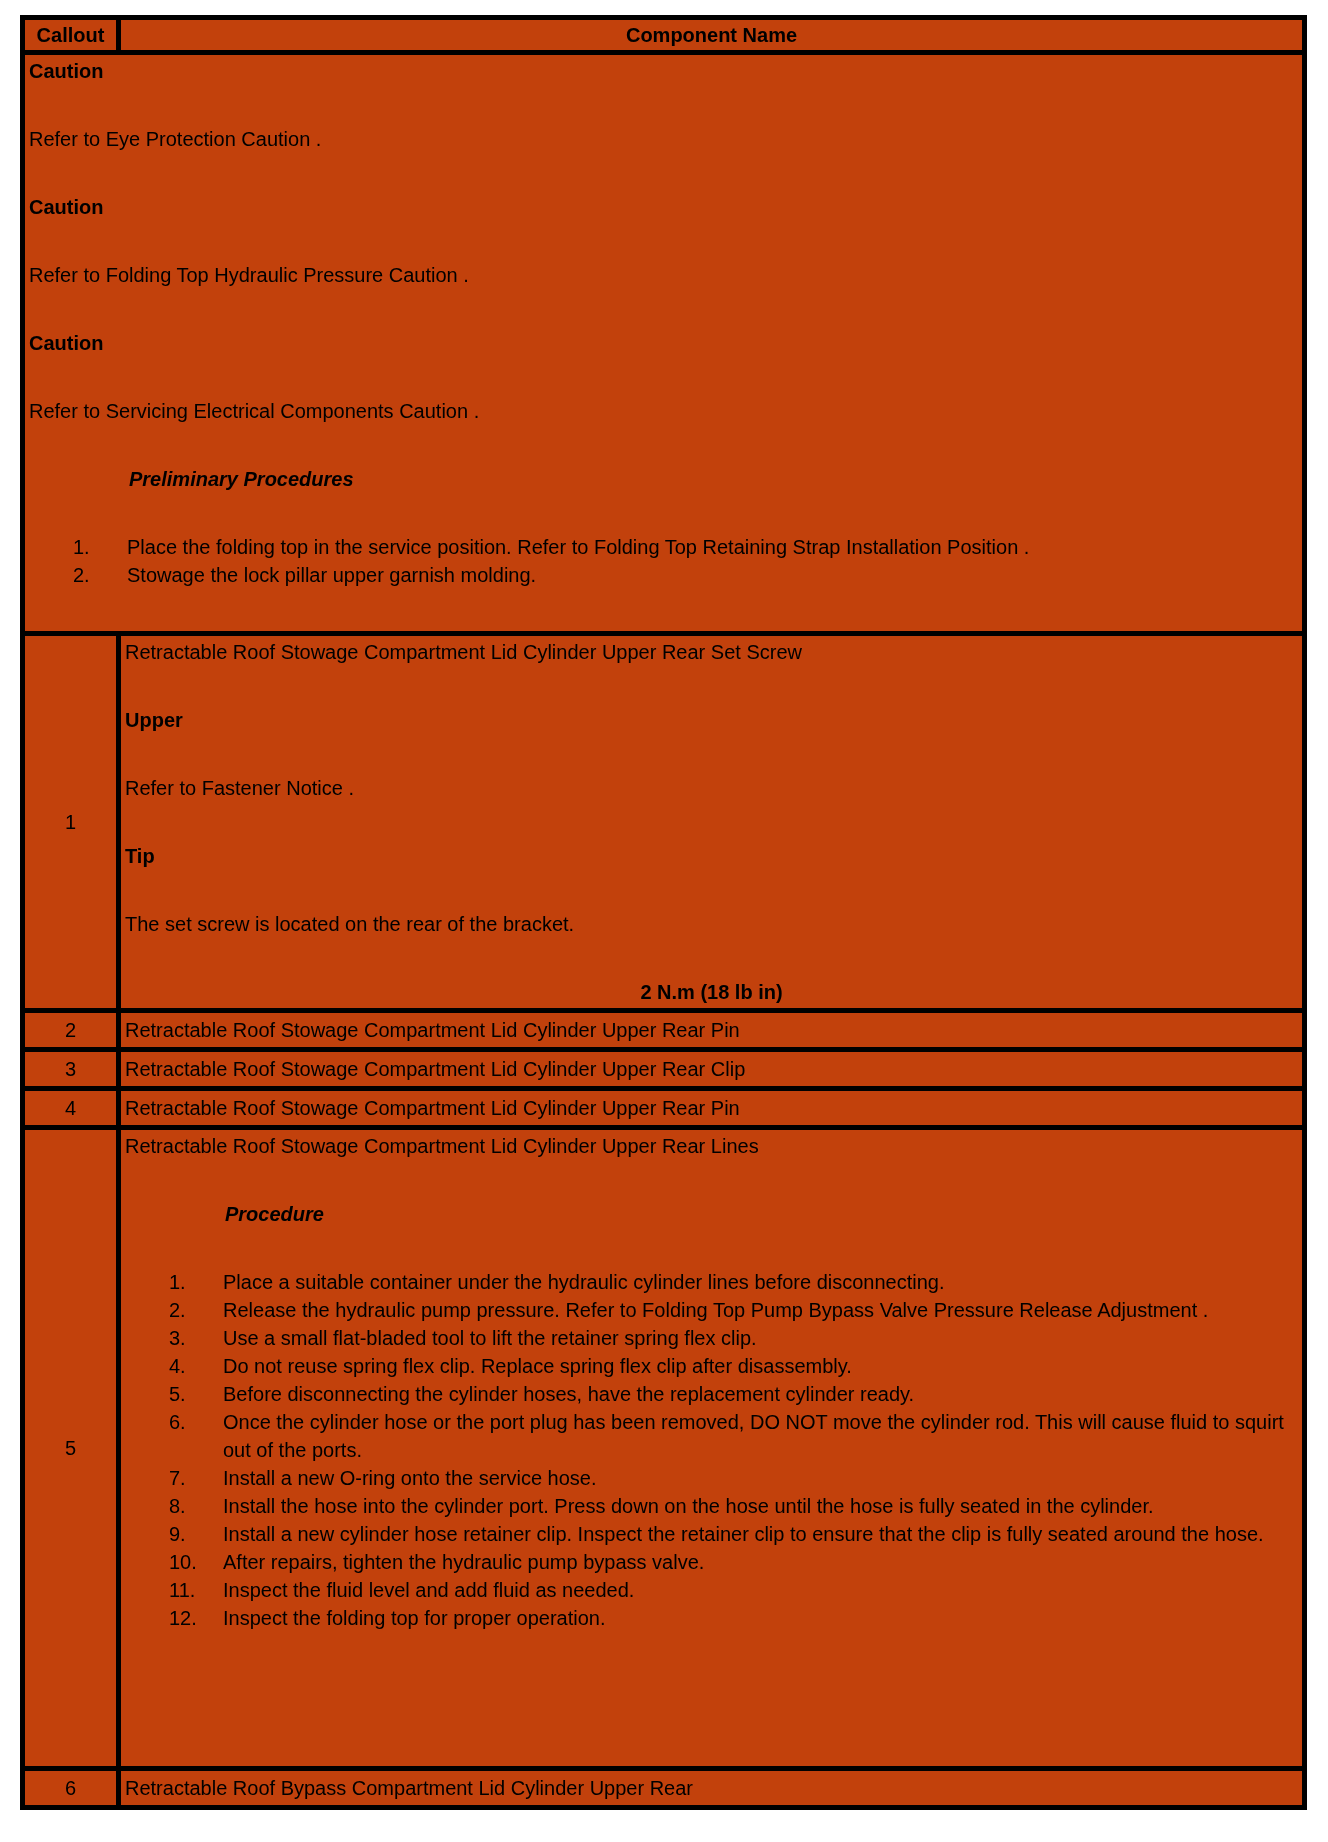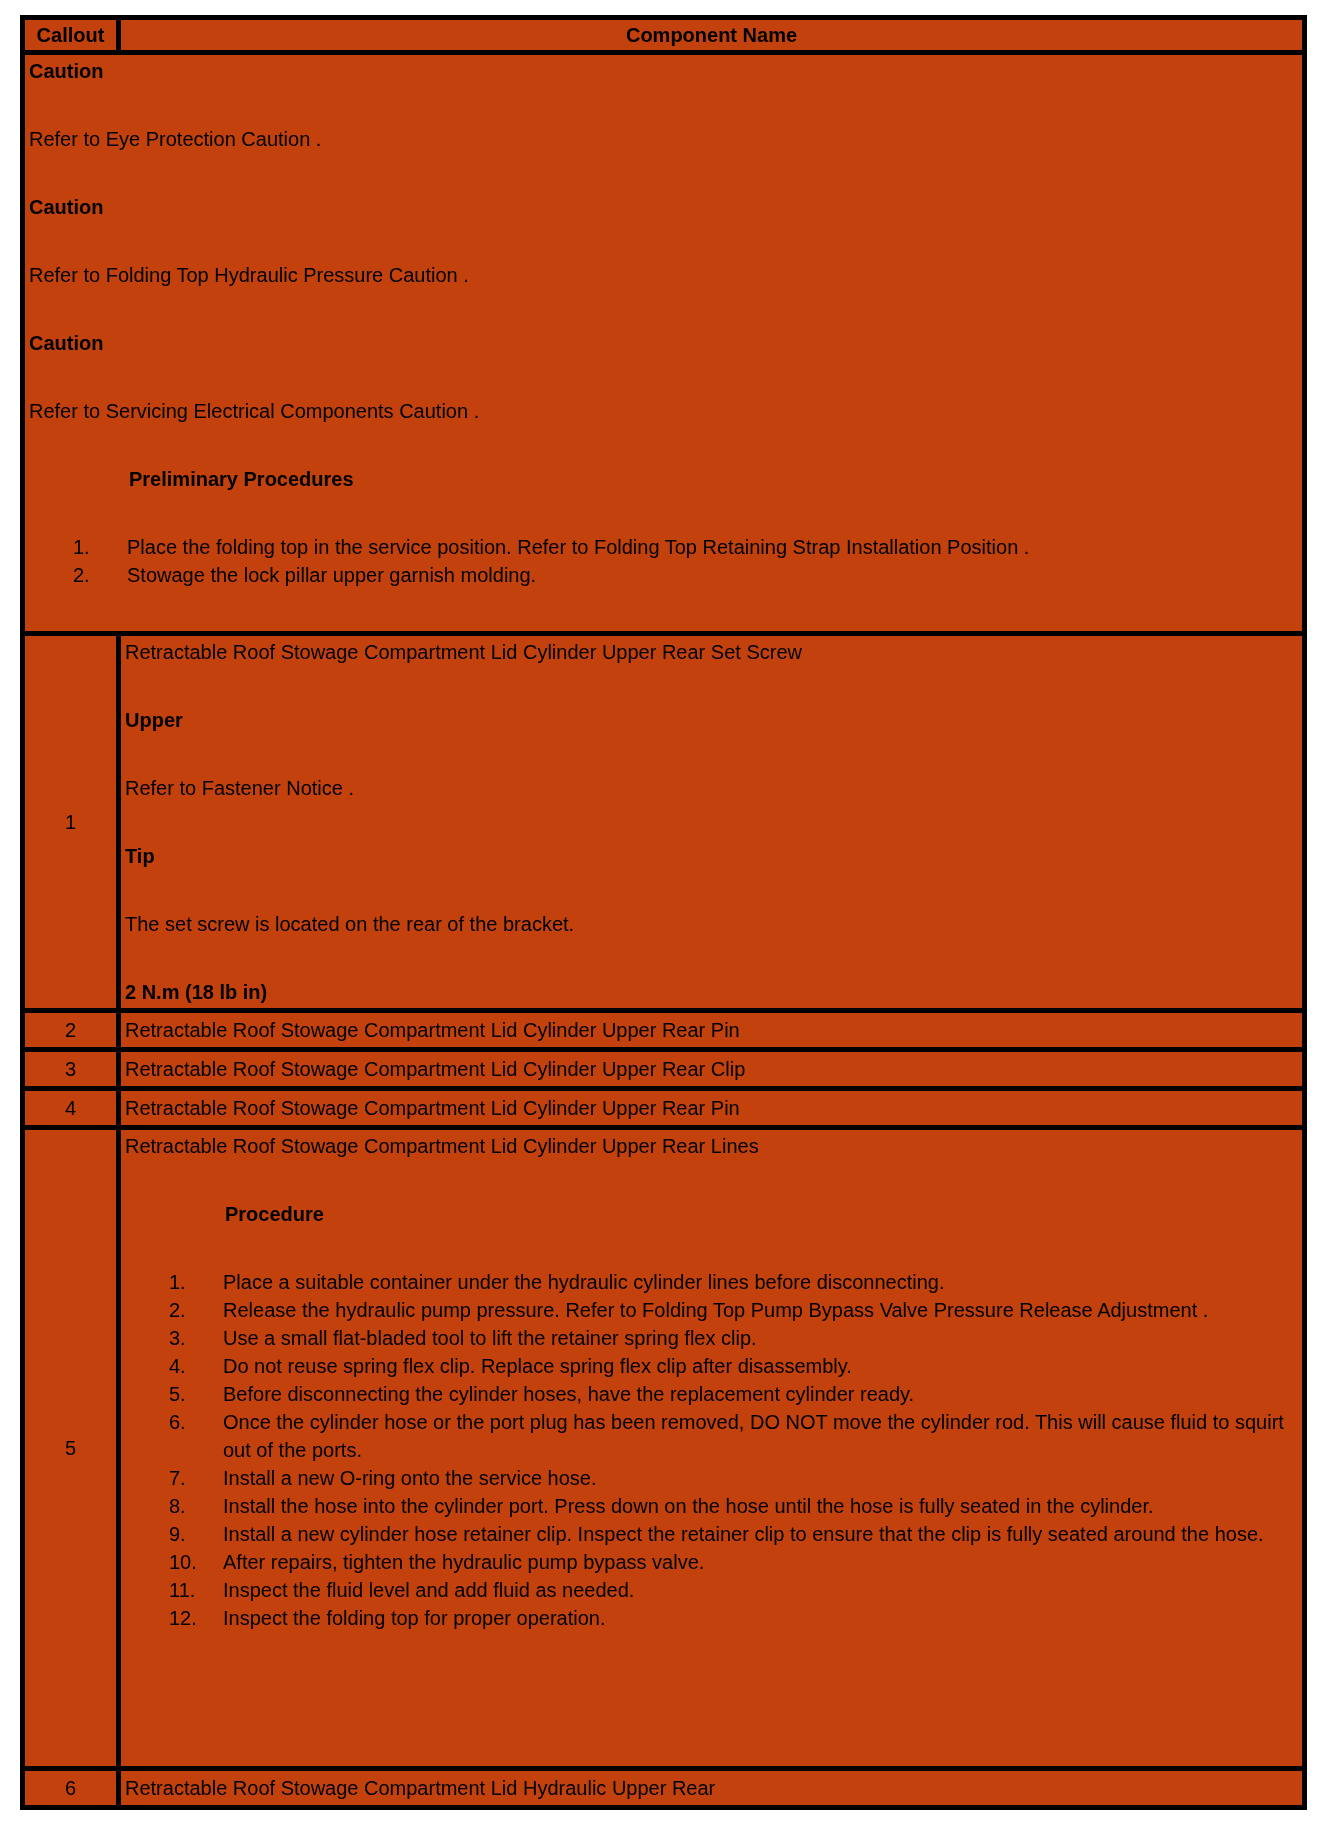--- a/index.html
+++ b/index.html
@@ -18,23 +18,23 @@
   col.col-callout { width: 96px; }
   th, td { border: 5px solid #000; padding: 0 4px; vertical-align: middle; }
   th { font-weight: bold; height: 30px; text-align: center; }
   td.callout-cell { text-align: center; }
   td.body-cell { vertical-align: top; padding: 2px 4px; }
   td.preamble-cell { height: 572px; }
   td.row1-cell { height: 368px; margin-top: 12px; }
   td.row5-cell { height: 632px; }
   td.simple-cell { height: 34px; }
   p { margin: 0 0 40px 0; }
-  .body-cell p:last-child { margin-bottom: 0; }
+  .body-cell p:last-child { margin-bottom: 0; text-align: center; }
   .h { font-weight: bold; }
-  .indent { margin-left: 100px; }
+  .indent { margin-left: 100px; font-style: italic; }
   .steps { margin: 0 0 0 0; }
   .step { position: relative; padding-left: 98px; }
   .step .n { position: absolute; left: 44px; top: 0; }
 </style>
 </head>
 <body>
 
 <table class="doc-table">
   <colgroup>
       <col class="col-callout">
@@ -150,17 +150,17 @@
           <div class="step">
             <span class="n">12.</span>
             <span>Inspect the folding top for proper operation.</span>
           </div>
         </div>
       </td>
     </tr>
 
     <tr>
       <td class="callout-cell simple-cell">6</td>
-      <td class="simple-cell">Retractable Roof Stowage Compartment Lid Hydraulic Upper Rear</td>
+      <td class="simple-cell">Retractable Roof Bypass Compartment Lid Cylinder Upper Rear</td>
     </tr>
 
   </tbody>
 </table>
 
 </body></html>

